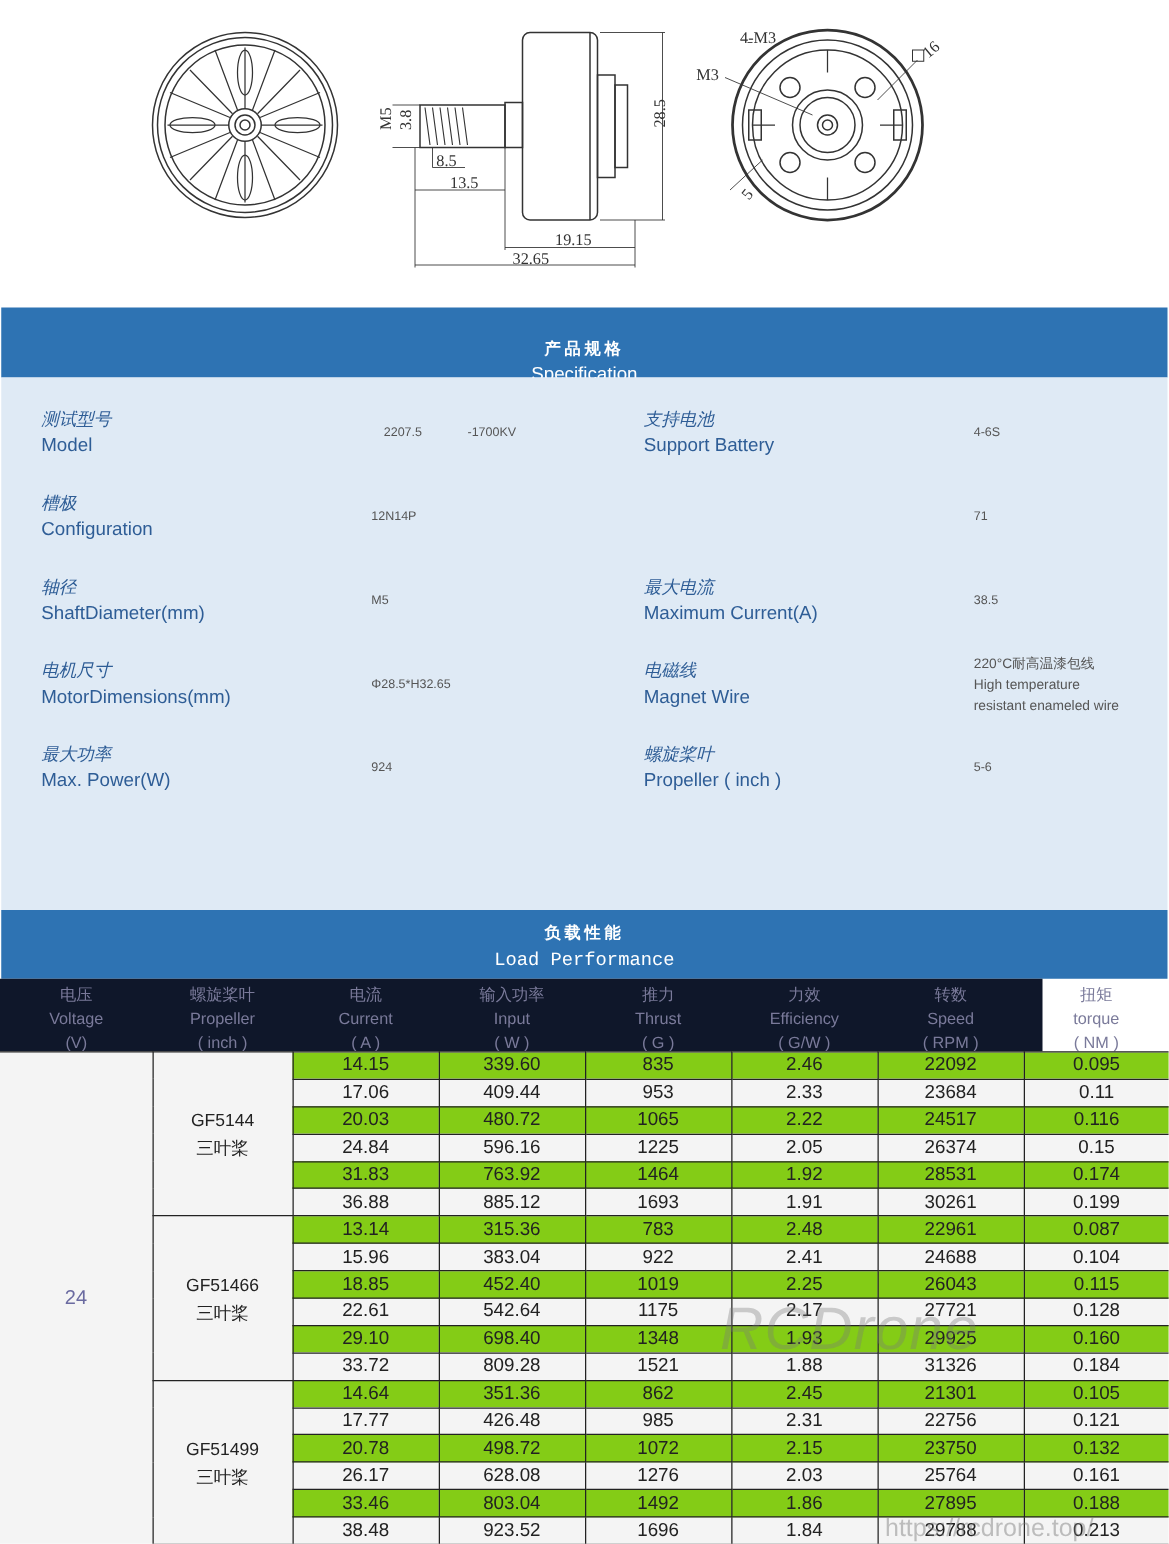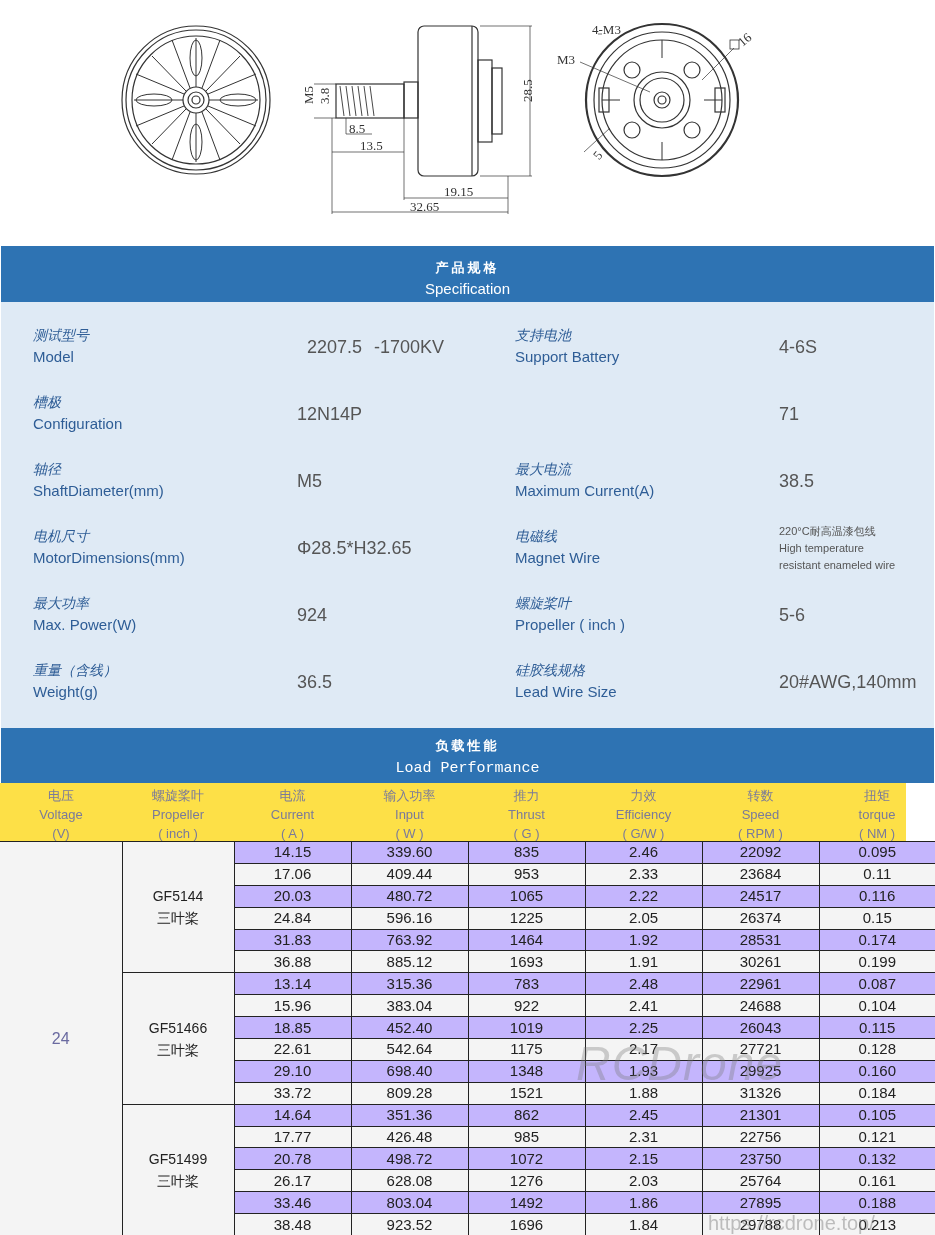--- a/index.html
+++ b/index.html
@@ -4,40 +4,40 @@
 <style>
   * { box-sizing: border-box; margin: 0; padding: 0; }
   body { width: 935px; height: 1235px; background: #ffffff; font-family: "Liberation Sans", "DejaVu Sans", sans-serif; overflow: hidden; position: relative; }
   .drawing { position: absolute; left: 0; top: 0; width: 935px; height: 240px; background: #fff; }
   .drawing svg { position: absolute; left: 0; top: 0; }
   .dim-text { font-family: "Liberation Serif", "DejaVu Serif", serif; font-size: 13px; fill: #333; }
 
   .band { position: absolute; left: 1px; width: 933px; background: #2e73b3; color: #fff; text-align: center; }
   .band .cn { font-size: 13px; letter-spacing: 3px; font-weight: bold; }
   .band .en { font-size: 15px; }
-  .spec-band { top: 246px; height: 56px; padding-top: 13px; }
+  .spec-band { top: 246px; height: 56px; padding-top: 24px; }
   .spec-band .en { margin-top: 3px; }
   .load-band { top: 728px; height: 55px; padding-top: 9px; }
   .load-band .en { margin-top: 5px; font-family: Liberation Mono, monospace; }
 
   .spec-body { position: absolute; left: 1px; top: 302px; width: 933px; height: 426px; background: #dfeaf5; }
   .spec-row { position: absolute; left: 0; width: 933px; height: 67px; }
   .spec-cell-label { position: absolute; font-size: 15px; color: #2e5d96; line-height: 22px; }
   .spec-cell-label .cn { font-size: 14px; font-style: italic; }
-  .spec-cell-value { position: absolute; font-size: 18px; color: #555; line-height: 22px; }
+  .spec-cell-value { position: absolute; font-size: 10px; color: #555; line-height: 22px; }
   .spec-small { font-size: 11px; line-height: 17px; color: #555; }
 
-  .load-header { position: absolute; left: 0; top: 783px; width: 906px; height: 58px; background: #fde047; }
+  .load-header { position: absolute; left: 0; top: 783px; width: 834px; height: 58px; background: #0f172a; }
   .lh-col { position: absolute; top: 3px; text-align: center; font-size: 13px; color: #7a7a9a; line-height: 19px; }
 
   table.perf { position: absolute; left: 0; top: 841px; width: 935px; border-collapse: collapse; table-layout: fixed; }
   table.perf td { border: 1px solid #222; font-size: 15px; color: #222; text-align: center; height: 21.9px; padding: 0; line-height: 20px; }
   table.perf td.volt { background: #f4f4f4; color: #6a6aa0; font-size: 16px; border-left: none; border-bottom: none; margin-left: 20px; }
   table.perf td.prop { background: #f4f4f4; font-size: 14px; line-height: 22px; margin-left: 12px; }
-  table.perf tr.shade td.num { background: #c4b5fd; }
+  table.perf tr.shade td.num { background: #84cc16; }
   table.perf tr.light td.num { background: #f4f4f4; }
   table.perf td.last { border-right: none; }
 
   .watermark { position: absolute; font-size: 48px; color: rgba(120,120,120,0.35); pointer-events: none; letter-spacing: 1px; font-style: italic; }
   .watermark2 { position: absolute; font-size: 20px; color: rgba(120,120,120,0.45); pointer-events: none; margin-top: 36px; }
 </style>
 </head>
 <body>
 
 <div class="drawing">
@@ -192,32 +192,20 @@
       <div>Max. Power(W)</div>
     </div>
     <div class="spec-cell-value" style="left:296px; top:12px">924</div>
     <div class="spec-cell-label" style="left:514px">
       <div class="cn">螺旋桨叶</div>
       <div>Propeller ( inch )</div>
     </div>
     <div class="spec-cell-value" style="left:778px; top:12px">5-6</div>
   </div>
 
-  <div class="spec-row" style="top:357px">
-    <div class="spec-cell-label" style="left:32px">
-      <div class="cn">重量（含线）</div>
-      <div>Weight(g)</div>
-    </div>
-    <div class="spec-cell-value" style="left:296px; top:12px">36.5</div>
-    <div class="spec-cell-label" style="left:514px">
-      <div class="cn">硅胶线规格</div>
-      <div>Lead Wire Size</div>
-    </div>
-    <div class="spec-cell-value" style="left:778px; top:12px">20#AWG,140mm</div>
-  </div>
 </div>
 
 <div class="band load-band">
   <div class="cn">负载性能</div>
   <div class="en">Load Performance</div>
 </div>
 
 <div class="load-header">
   <div class="lh-col" style="left:0; width:122px">
     <div>电压</div>

